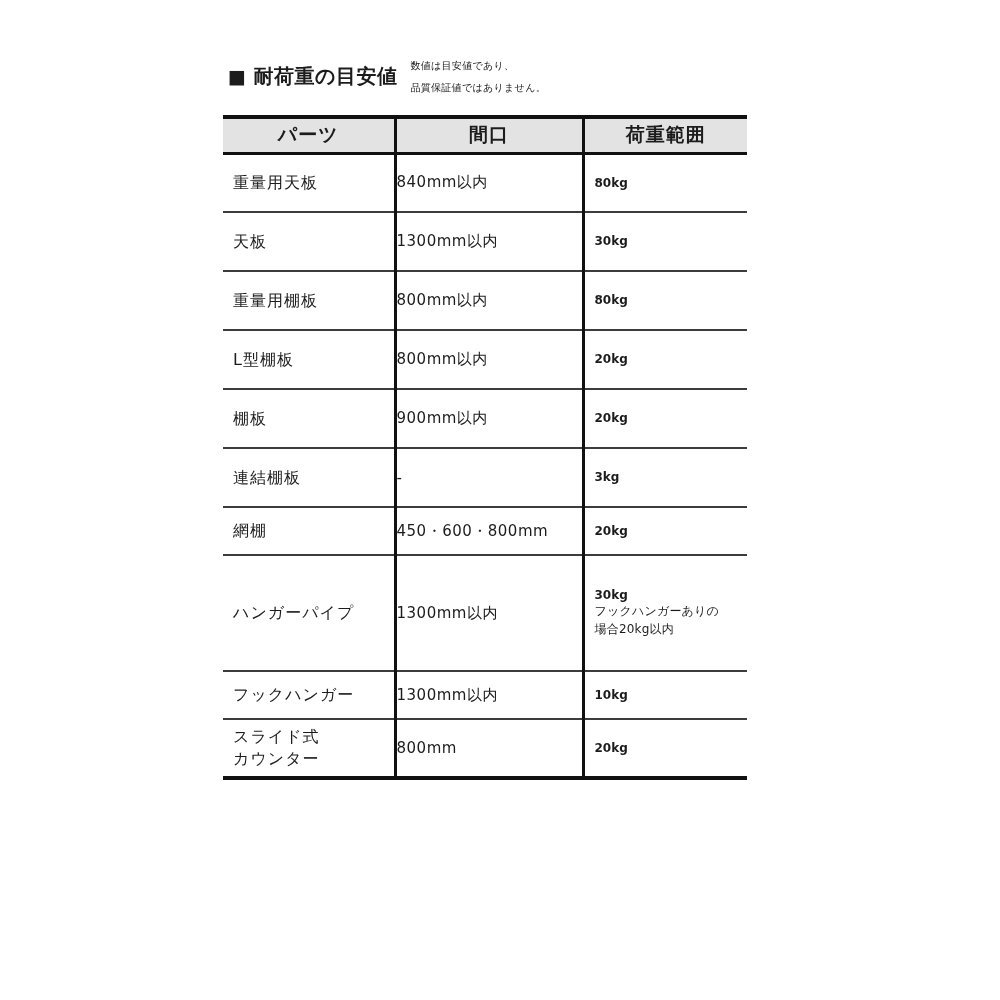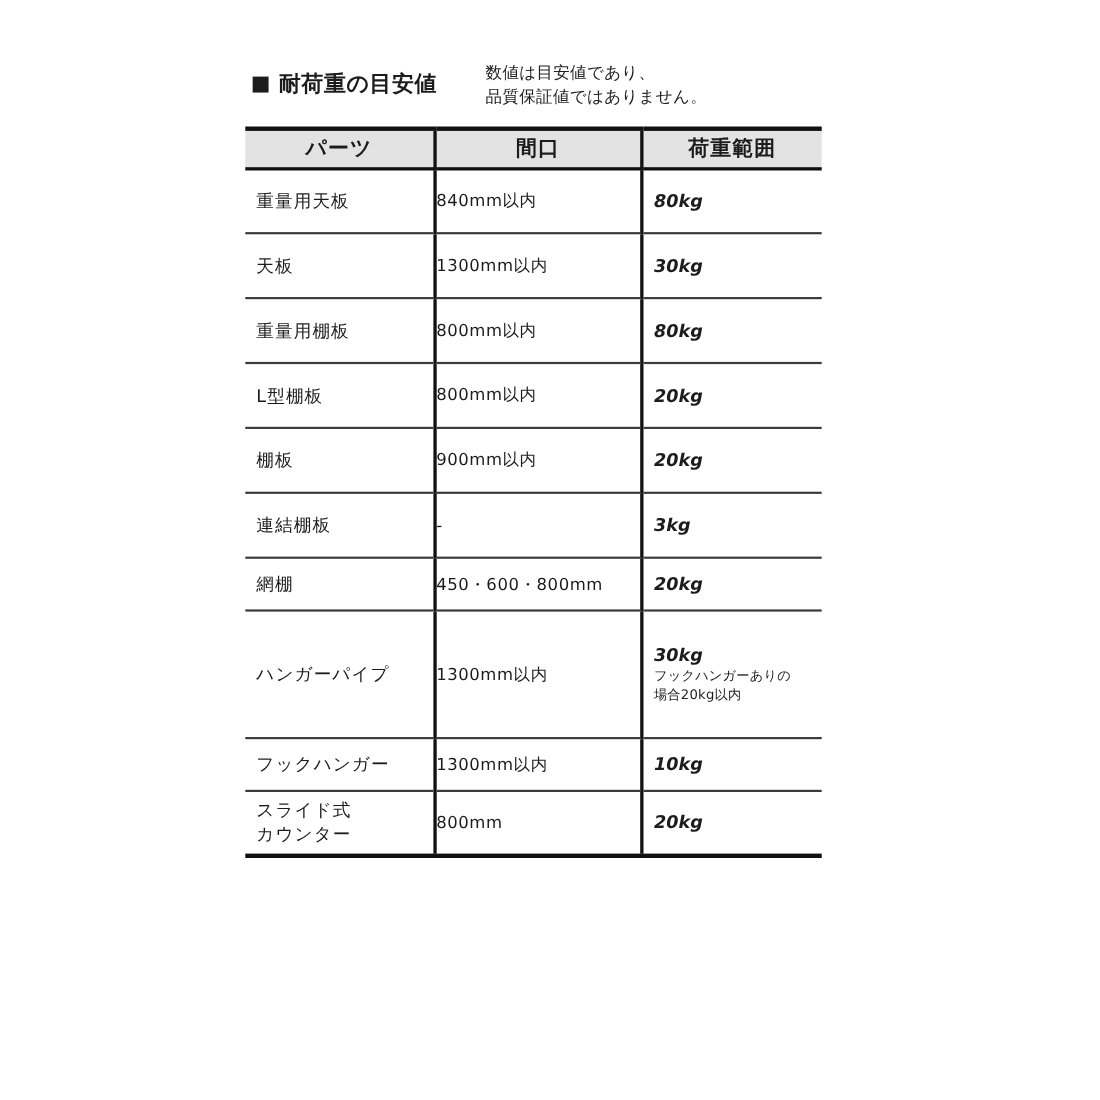--- a/index.html
+++ b/index.html
@@ -33,25 +33,24 @@
     font-size: 20px;
     font-weight: 700;
     letter-spacing: 0.5px;
     white-space: nowrap;
     display: flex;
     align-items: center;
     gap: 7px;
   }
   .marker { font-size: 19px; line-height: 1; }
   .note {
-    font-size: 15px;
+    font-size: 10px;
     line-height: 22px;
     color: #222222;
     letter-spacing: 0.3px;
-    margin-left: 31px;
   }
   
   table.spec-table {
     margin-top: 16px;
     width: 524px;
     border-collapse: collapse;
     table-layout: fixed;
     border-bottom: 4px solid #111111;
   }
   .spec-table th {
@@ -83,24 +82,23 @@
     letter-spacing: 1px;
     white-space: pre-line;
     line-height: 1.35;
   }
   td.width {
     font-size: 15px;
     letter-spacing: 0.5px;
   }
   td.load { padding-left: 10px; }
   .kg {
-    font-size: 16px;
+    font-size: 12px;
     font-weight: 700;
     line-height: 1.2;
-    font-style: italic;
   }
   .loadnote {
     font-size: 12px;
     line-height: 1.45;
     white-space: pre-line;
     letter-spacing: 0.2px;
     margin-top: 1px;
   }
 </style>
 </head>

